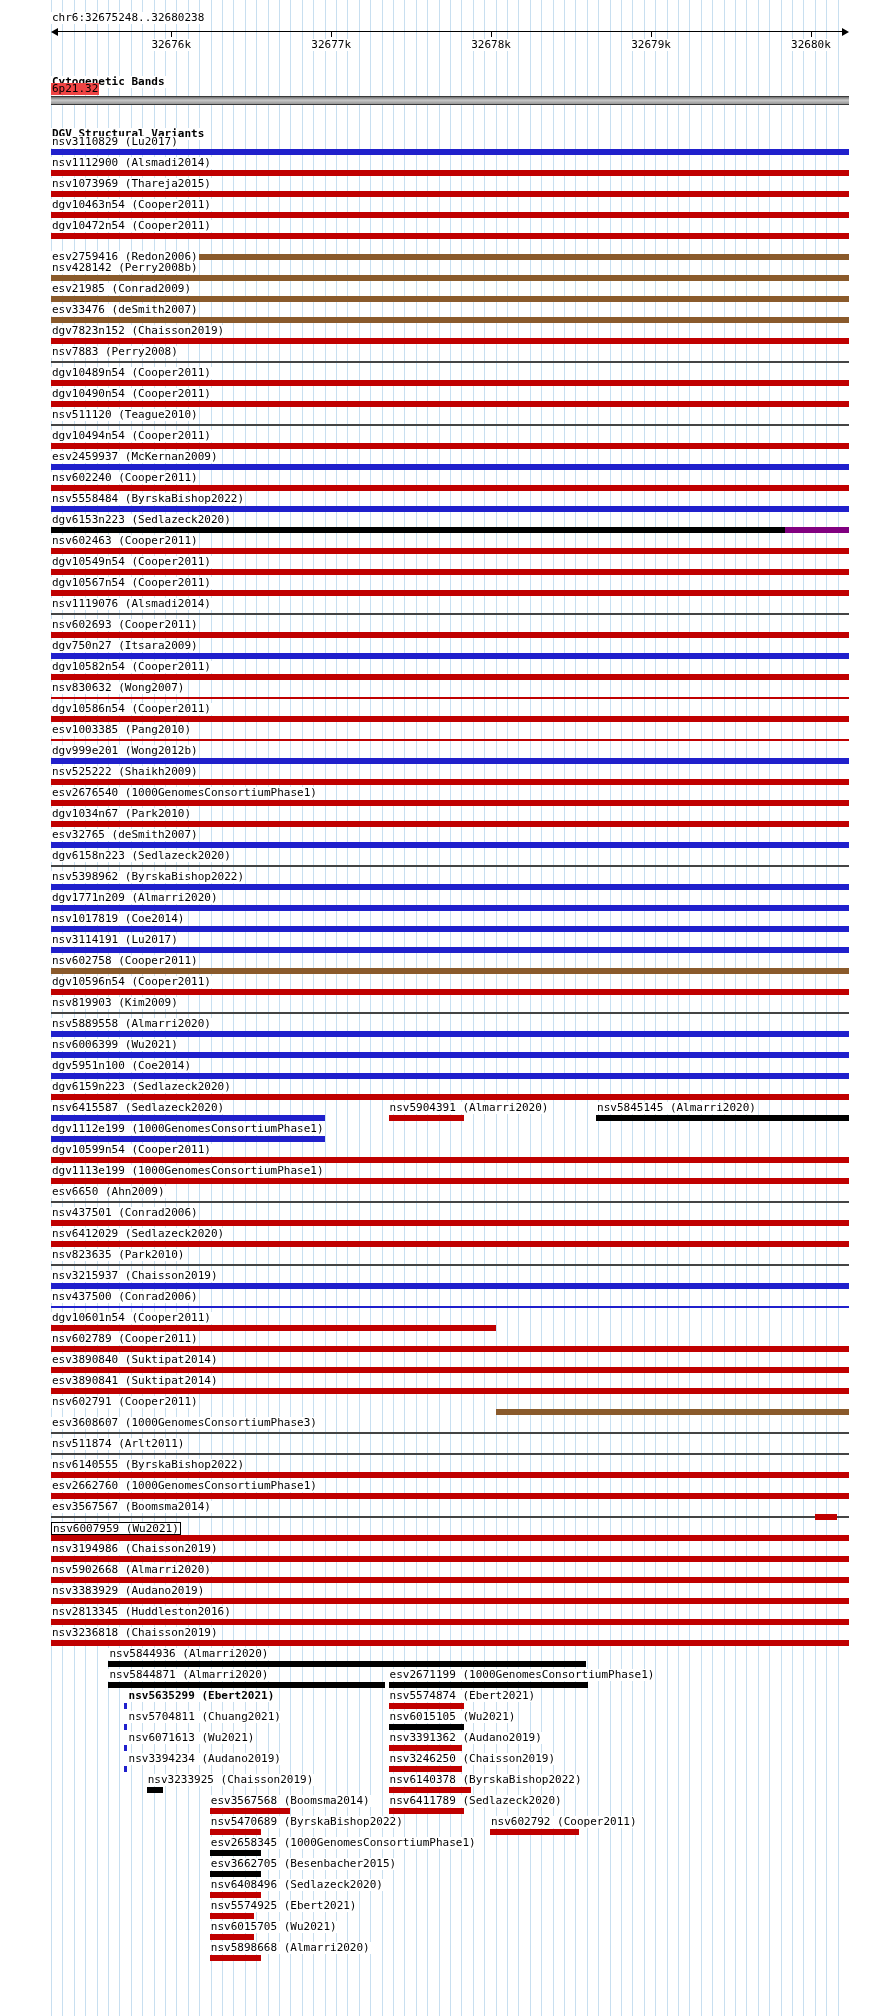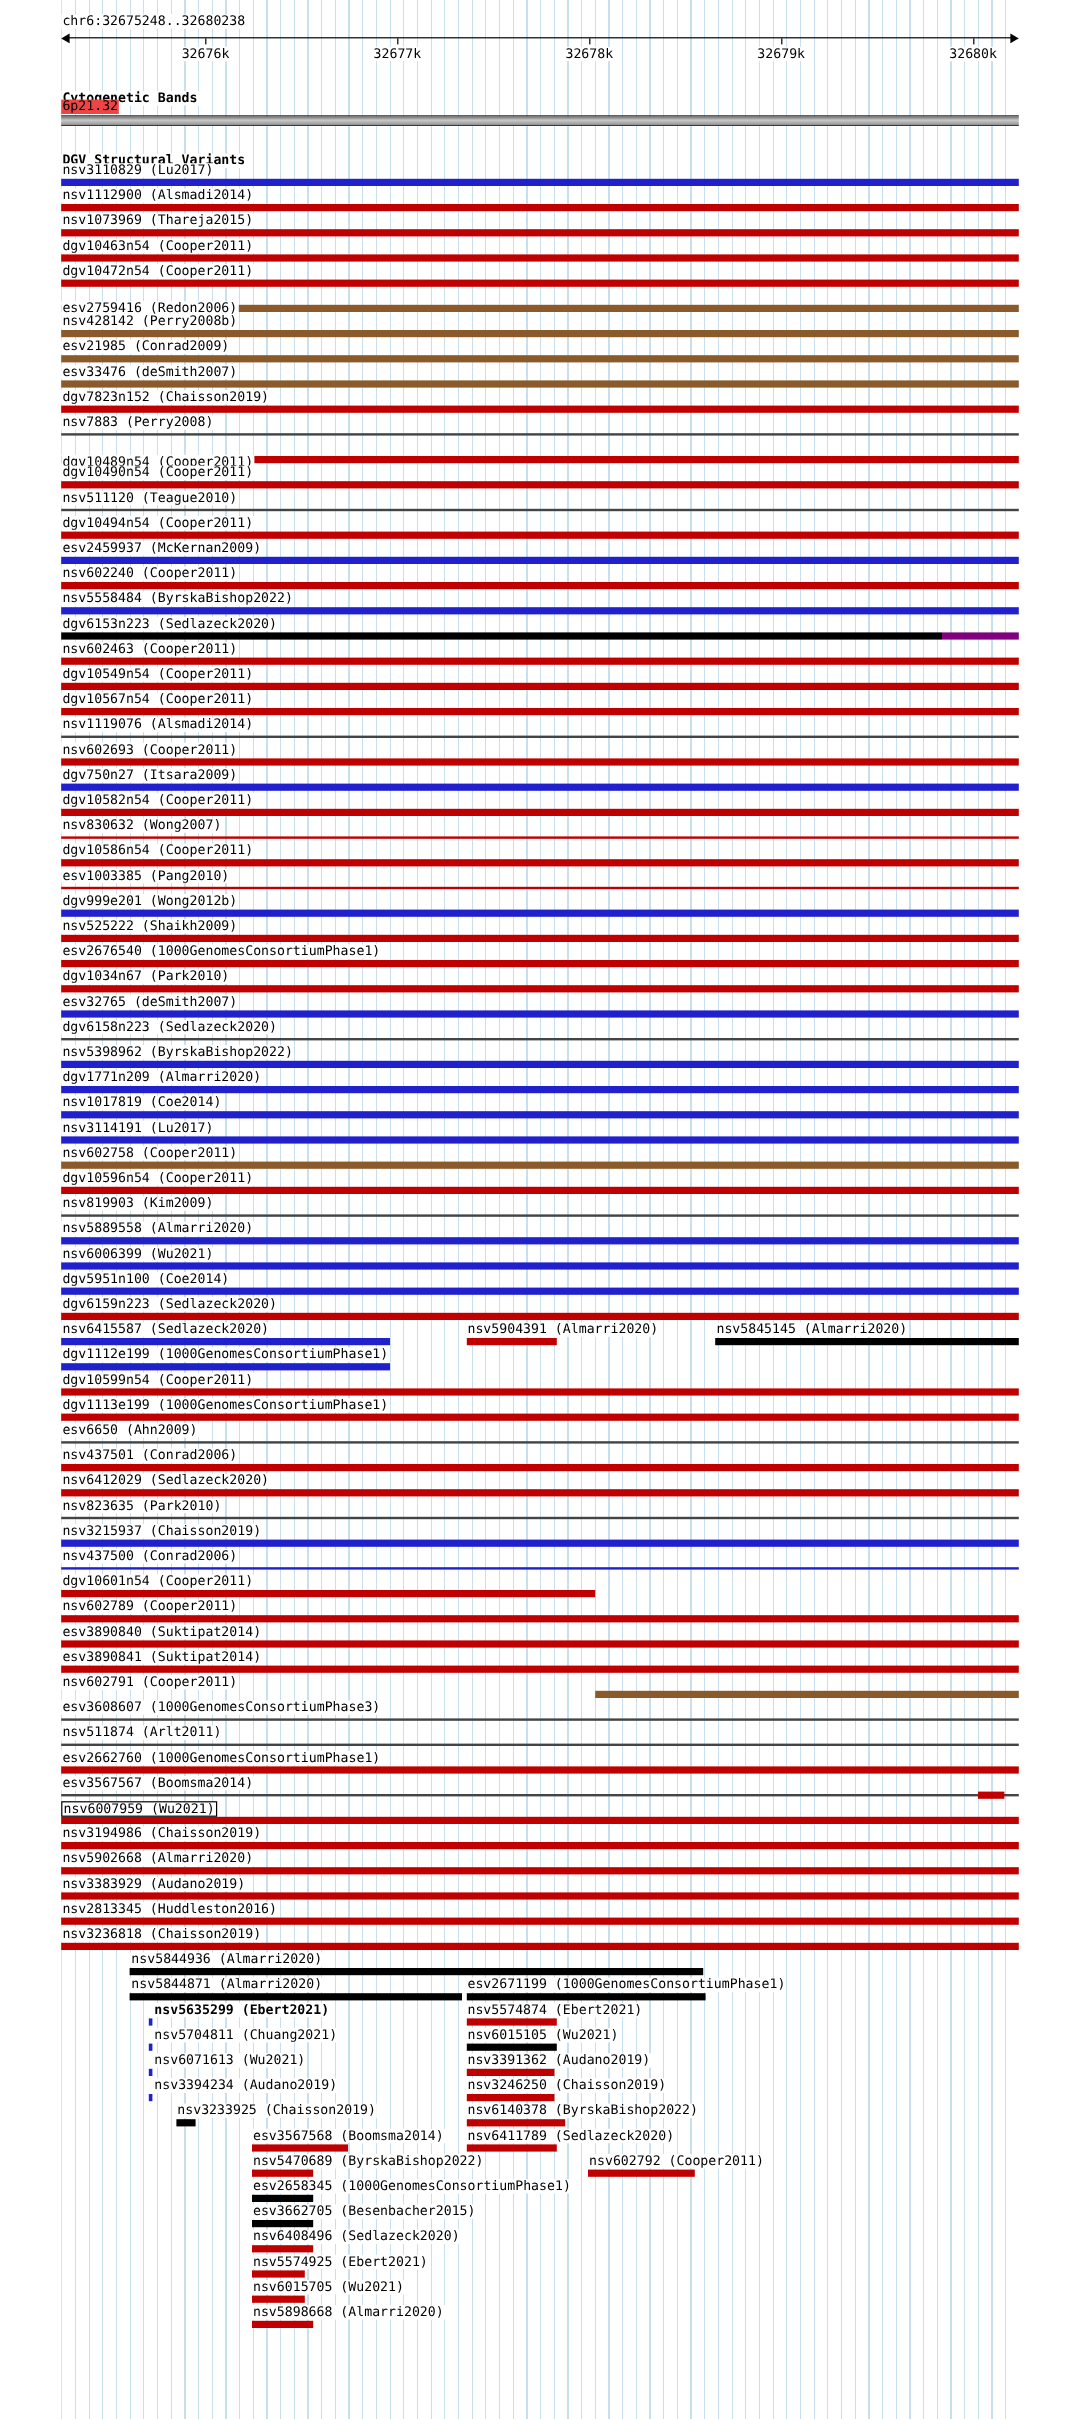--- a/index.html
+++ b/index.html
@@ -125,21 +125,21 @@
       </div>
       <div class="vrow">
         <span class="vlabel" style="left: 0%;">dgv7823n152 (Chaisson2019)</span>
         <div class="vbar" style="left: 0%; width: 100%; background: rgb(192, 0, 0);"></div>
       </div>
       <div class="vrow">
         <span class="vlabel" style="left: 0%;">nsv7883 (Perry2008)</span>
         <div class="vbar thin" style="left: 0%; width: 100%; background: rgb(68, 68, 68);"></div>
       </div>
       <div class="vrow">
-        <span class="vlabel" style="left: 0%; margin-top: 12px;">dgv10489n54 (Cooper2011)</span>
+        <span class="vlabel" style="left: 0%;">dgv10489n54 (Cooper2011)</span>
         <div class="vbar" style="left: 0%; width: 100%; background: rgb(192, 0, 0);"></div>
       </div>
       <div class="vrow">
         <span class="vlabel" style="left: 0%;">dgv10490n54 (Cooper2011)</span>
         <div class="vbar" style="left: 0%; width: 100%; background: rgb(192, 0, 0);"></div>
       </div>
       <div class="vrow">
         <span class="vlabel" style="left: 0%;">nsv511120 (Teague2010)</span>
         <div class="vbar thin" style="left: 0%; width: 100%; background: rgb(68, 68, 68);"></div>
       </div>
@@ -338,20 +338,24 @@
       </div>
       <div class="vrow">
         <span class="vlabel" style="left: 0%;">esv3608607 (1000GenomesConsortiumPhase3)</span>
         <div class="vbar thin" style="left: 0%; width: 100%; background: rgb(68, 68, 68);"></div>
       </div>
       <div class="vrow">
         <span class="vlabel" style="left: 0%;">nsv511874 (Arlt2011)</span>
         <div class="vbar thin" style="left: 0%; width: 100%; background: rgb(68, 68, 68);"></div>
       </div>
       <div class="vrow">
+        <span class="vlabel" style="left: 0%;">nsv6140555 (ByrskaBishop2022)</span>
+        <div class="vbar" style="left: 0%; width: 100%; background: rgb(192, 0, 0);"></div>
+      </div>
+      <div class="vrow">
         <span class="vlabel" style="left: 0%;">esv2662760 (1000GenomesConsortiumPhase1)</span>
         <div class="vbar" style="left: 0%; width: 100%; background: rgb(192, 0, 0);"></div>
       </div>
       <div class="vrow">
         <span class="vlabel" style="left: 0%;">esv3567567 (Boomsma2014)</span>
         <div class="vbar thin" style="left: 0%; width: 100%; background: rgb(68, 68, 68);"></div>
         <div class="vbar" style="left: 95.7%; width: 2.8%; background: rgb(192, 0, 0);"></div>
       </div>
       <div class="vrow">
         <span class="vlabel boxed" style="left: 0%;">nsv6007959 (Wu2021)</span>

